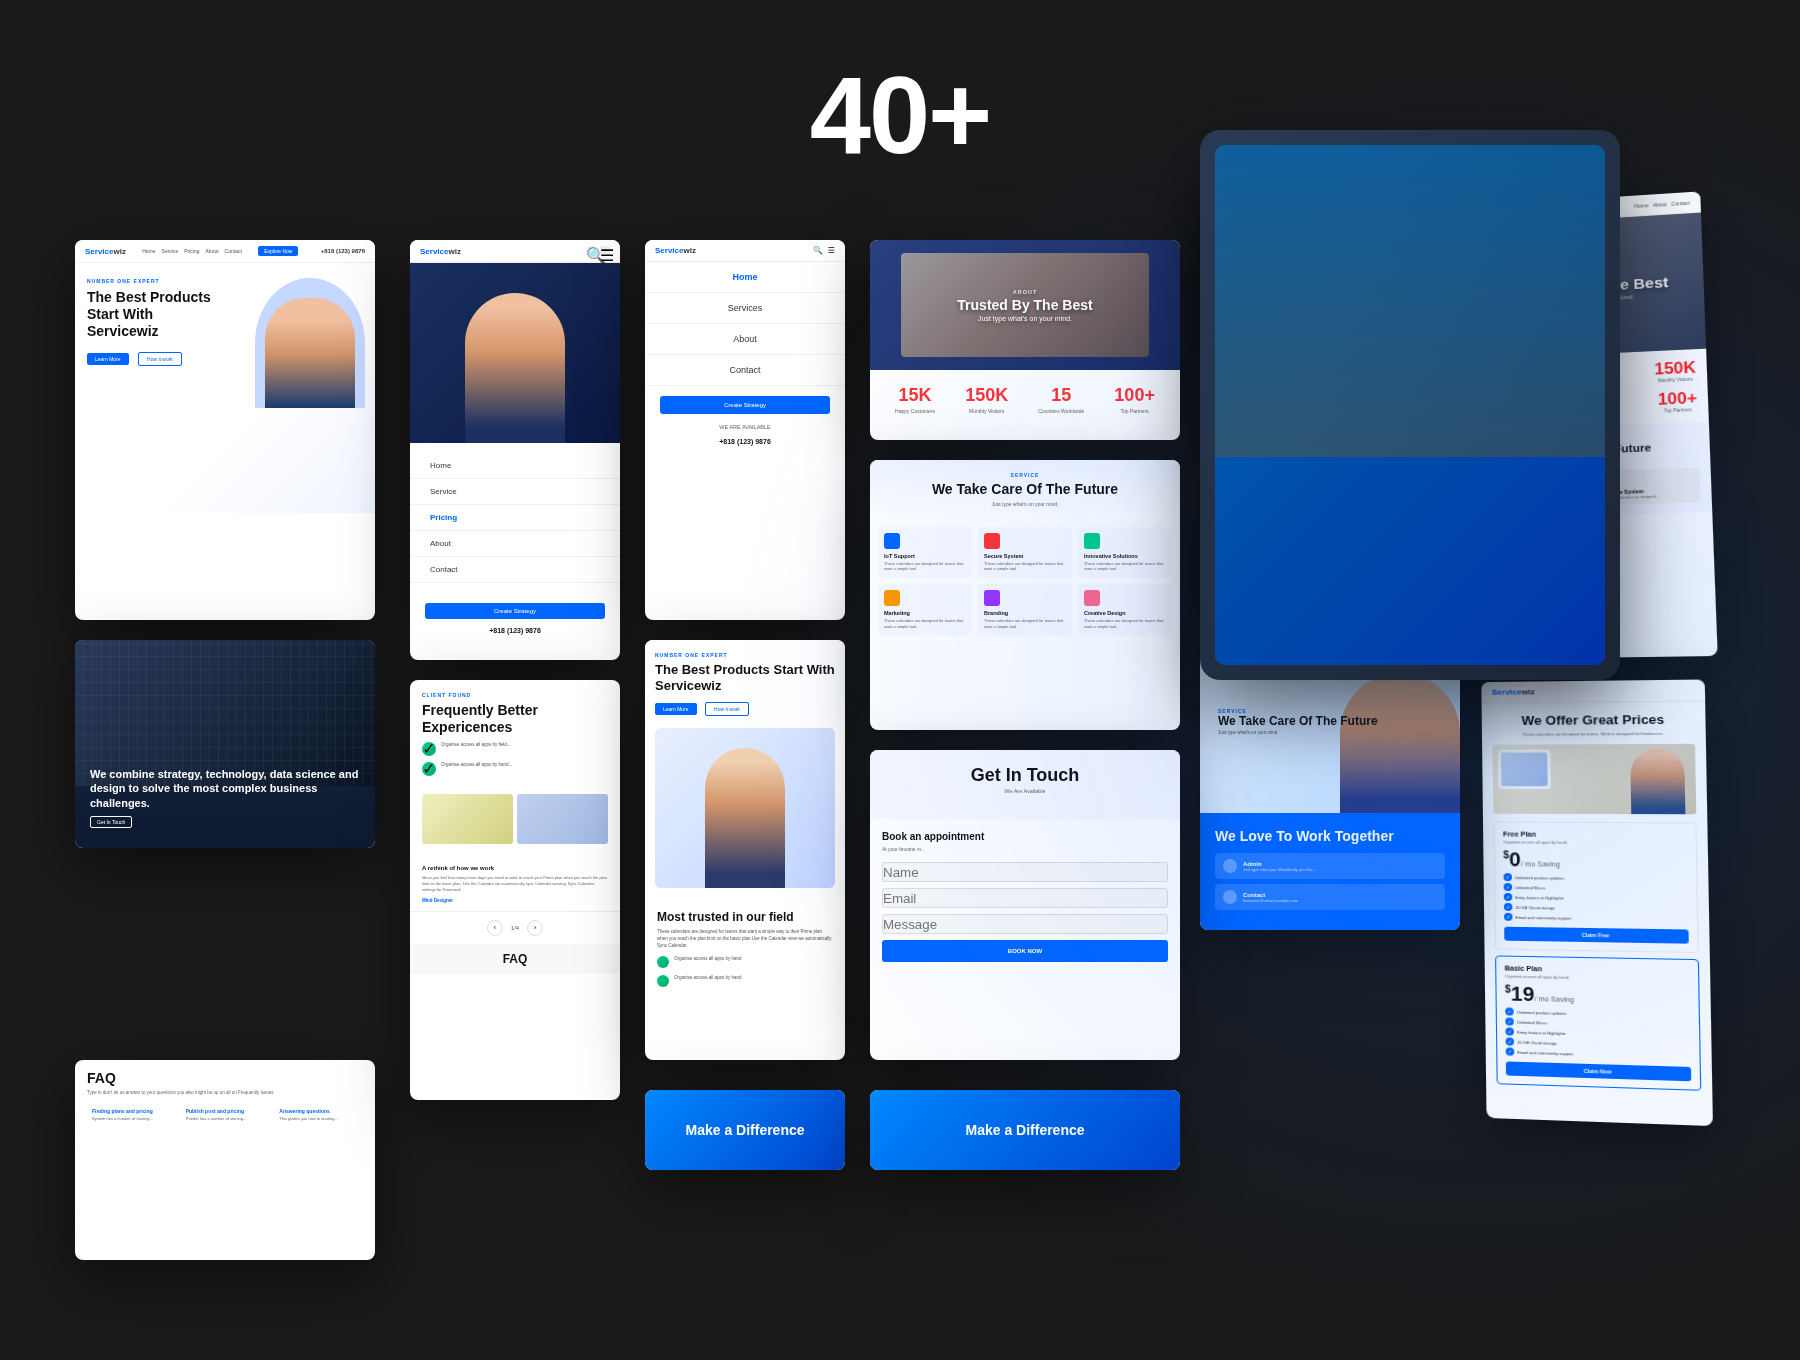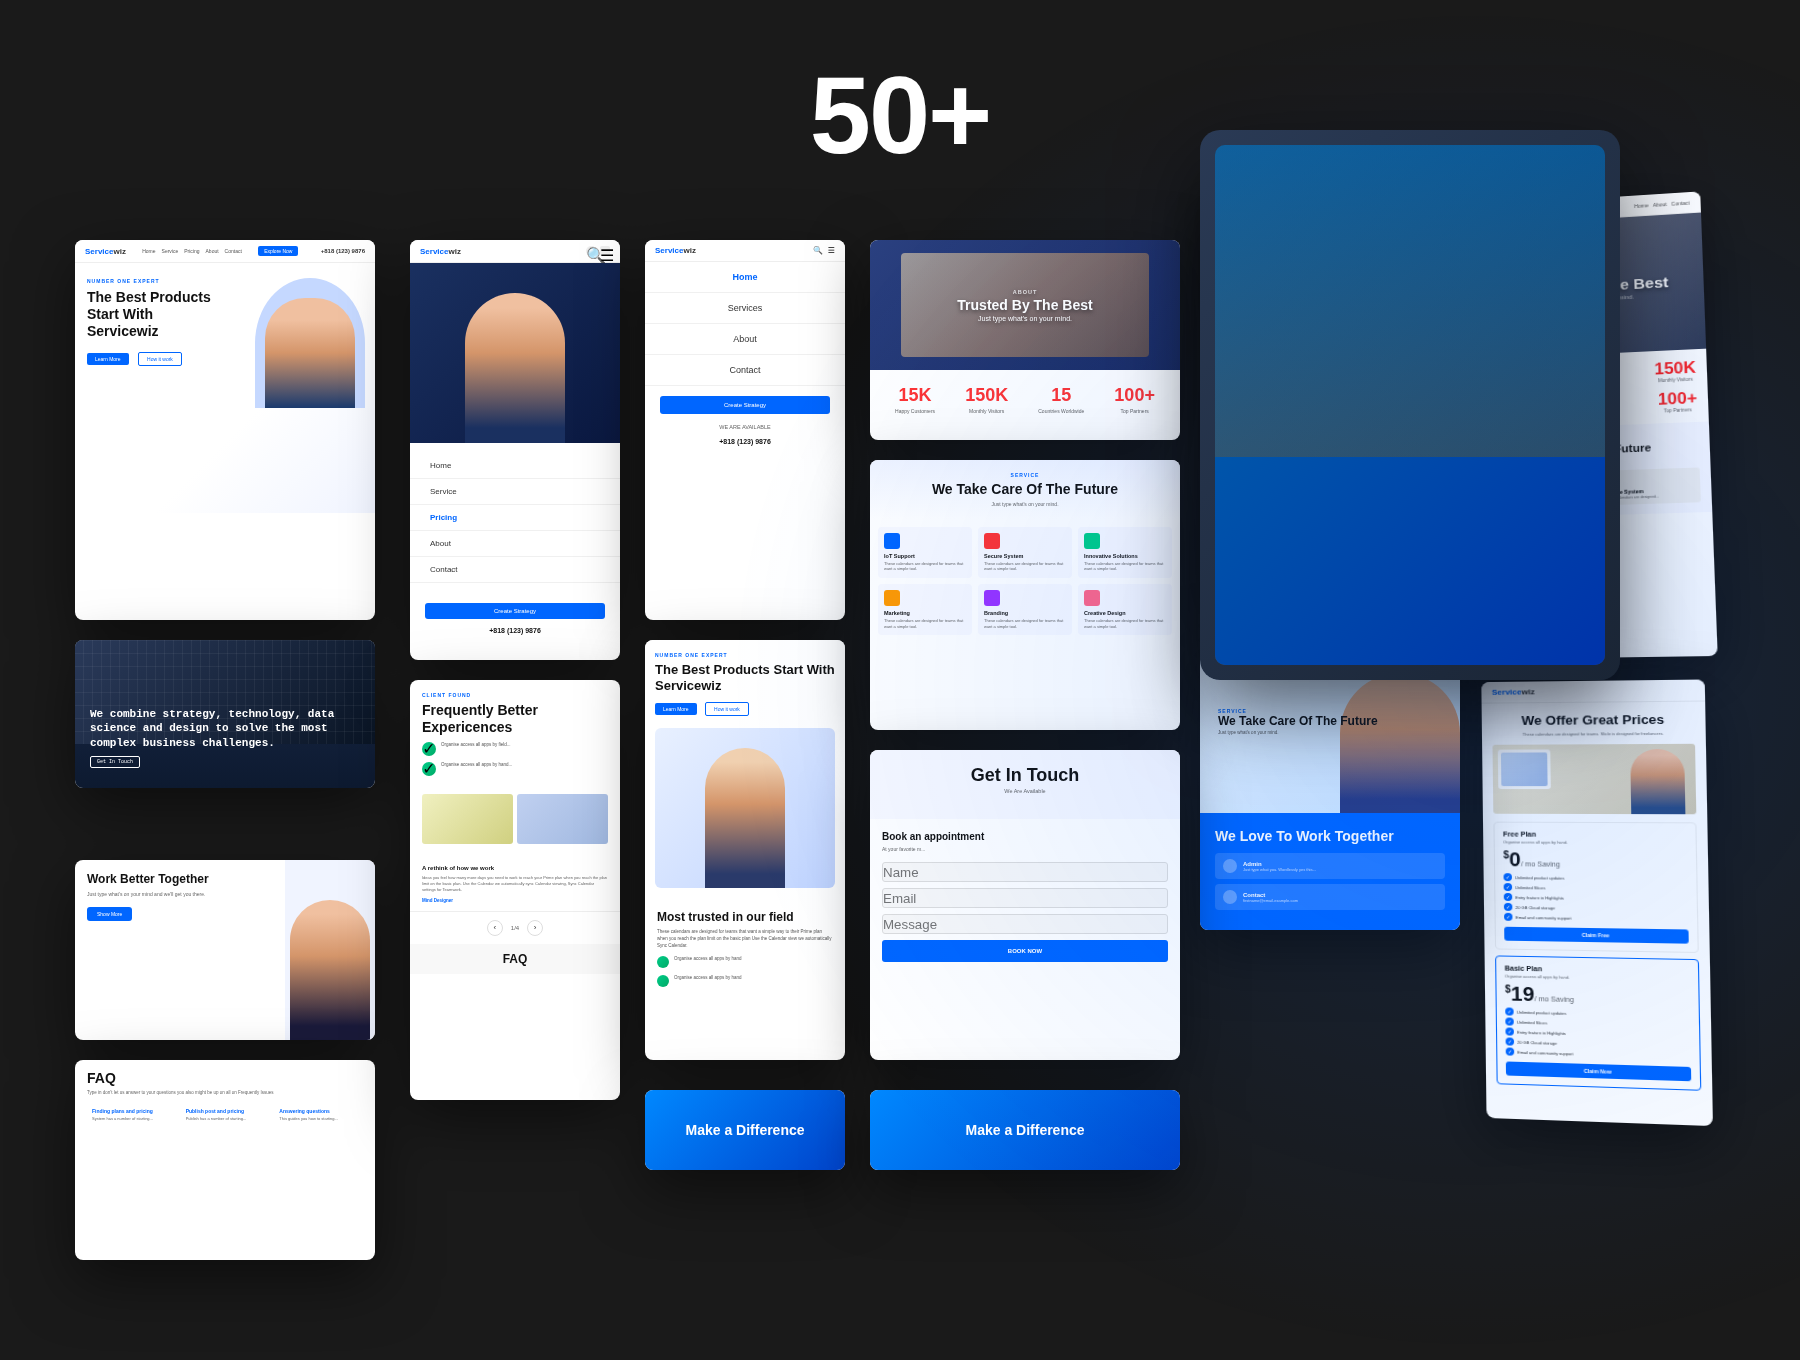--- a/index.html
+++ b/index.html
@@ -62,25 +62,24 @@
       width: 300px;
       height: 380px;
       left: 75px;
       top: 20px;
       z-index: 5;
     }
 
     
     .card-2 {
       width: 300px;
-      height: 148px;
+      height: 208px;
       left: 75px;
       top: 420px;
       z-index: 5;
-      font-family: Liberation Mono, monospace;
     }
 
     
     .card-3 {
       width: 300px;
       height: 180px;
       left: 75px;
       top: 640px;
       z-index: 5;
     }
@@ -1055,21 +1054,21 @@
       z-index: 1;
     }
   </style>
 </head>
 <body>
 
 <div>
   <div class="wave-bg"></div>
 
   <div class="header">
-    <div class="header-number">50+</div>
+    <div class="header-number">40+</div>
   </div>
 
   <div class="device-bg-shape">
     <div style="position:absolute; top:50px; right:0; width:420px; height:550px; background:linear-gradient(135deg,#2a3a55,#1a2535); border-radius:20px; box-shadow:0 30px 80px rgba(0,0,0,0.6);">
       <div style="position:absolute; top:15px; left:15px; right:15px; bottom:15px; background:linear-gradient(135deg,#1a5080,#0a3060); border-radius:10px; overflow:hidden;">
         <div style="width:100%;height:100%;background:linear-gradient(180deg,rgba(0,120,200,0.4) 0%,rgba(255,140,0,0.2) 100%);"></div>
         <div style="position:absolute;bottom:0;left:0;right:0;height:40%;background:linear-gradient(135deg,#0055aa,#0033aa);"></div>
       </div>
     </div>
   </div>
@@ -1107,32 +1106,20 @@
         <div class="building-img">
           <div class="building-lines"></div>
         </div>
         <div class="dark-card-text">
           <div class="dark-card-title">We combine strategy, technology, data science and design to solve the most complex business challenges.</div>
           <span class="dark-btn">Get In Touch</span>
         </div>
       </div>
     </div>
 
-    <div class="ui-card card-3">
-      <div style="display:flex;height:100%">
-        <div style="flex:1;padding:12px">
-          <div class="work-better-title" style="font-size:12px">Work Better Together</div>
-          <div class="work-better-text">Just type what's on your mind and we'll get you there.</div>
-          <span class="work-btn">Show More</span>
-        </div>
-        <div style="width:90px;display:flex;align-items:flex-end;background:#f0f4ff">
-          <div style="width:80px;height:140px;background:linear-gradient(180deg,#f0c0a0 10%,#d4956a 40%,#1a1a3a 90%);border-radius:40px 40px 0 0;margin:0 auto"></div>
-        </div>
-      </div>
-    </div>
 
     <div class="ui-card card-4">
       <div class="faq-section">
         <div class="faq-title">FAQ</div>
         <div class="faq-sub">Type in don't let us answer to your questions you also might be up on all on Frequently Issues</div>
         <div class="faq-grid">
           <div class="faq-item">
             <div class="faq-q">Finding plans and pricing</div>
             <div class="faq-a">System has a number of starting...</div>
           </div>

